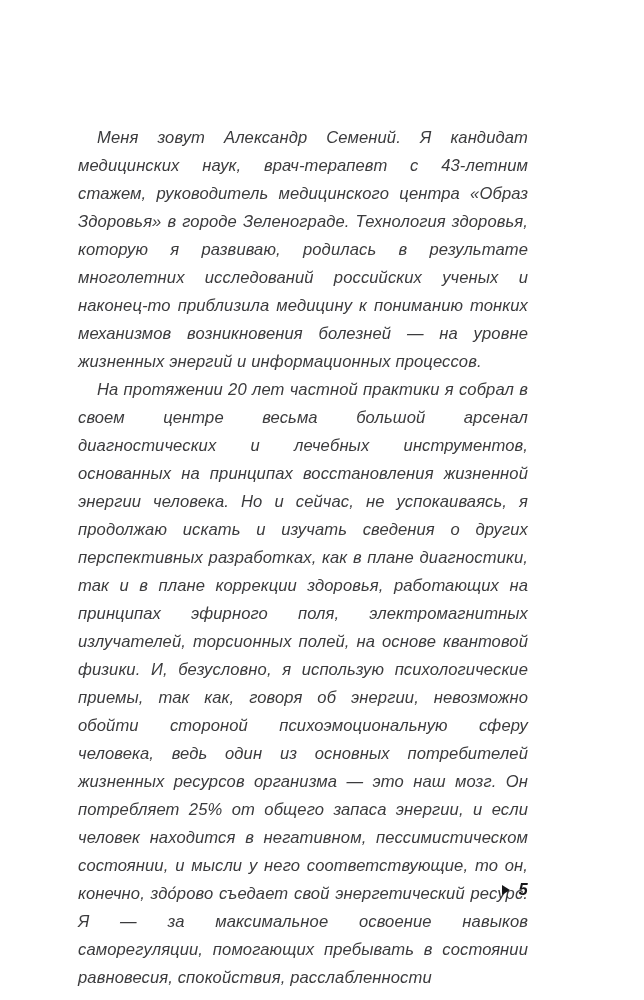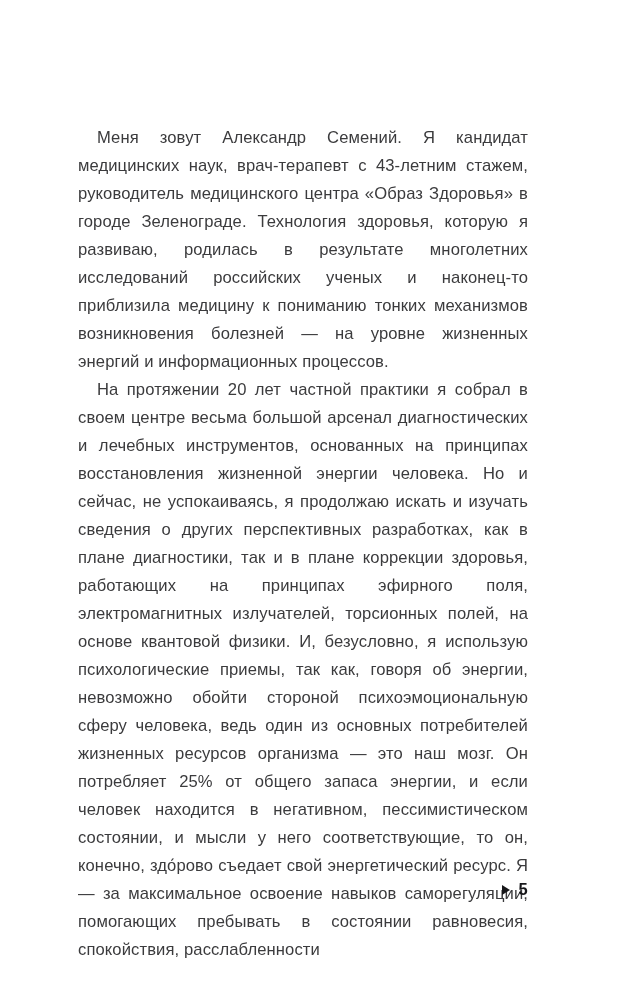--- a/index.html
+++ b/index.html
@@ -15,20 +15,21 @@
     overflow: hidden;
     font-family: "Liberation Sans", "DejaVu Sans", sans-serif;
     -webkit-font-smoothing: antialiased;
   }
 
   
   .page {
     position: absolute;
     inset: 0;
     background: #ffffff;
+    font-style: italic;
   }
 
   
   .text-column {
     position: absolute;
     left: 78px;
     top: 124px;
     width: 450px;
   }
 

